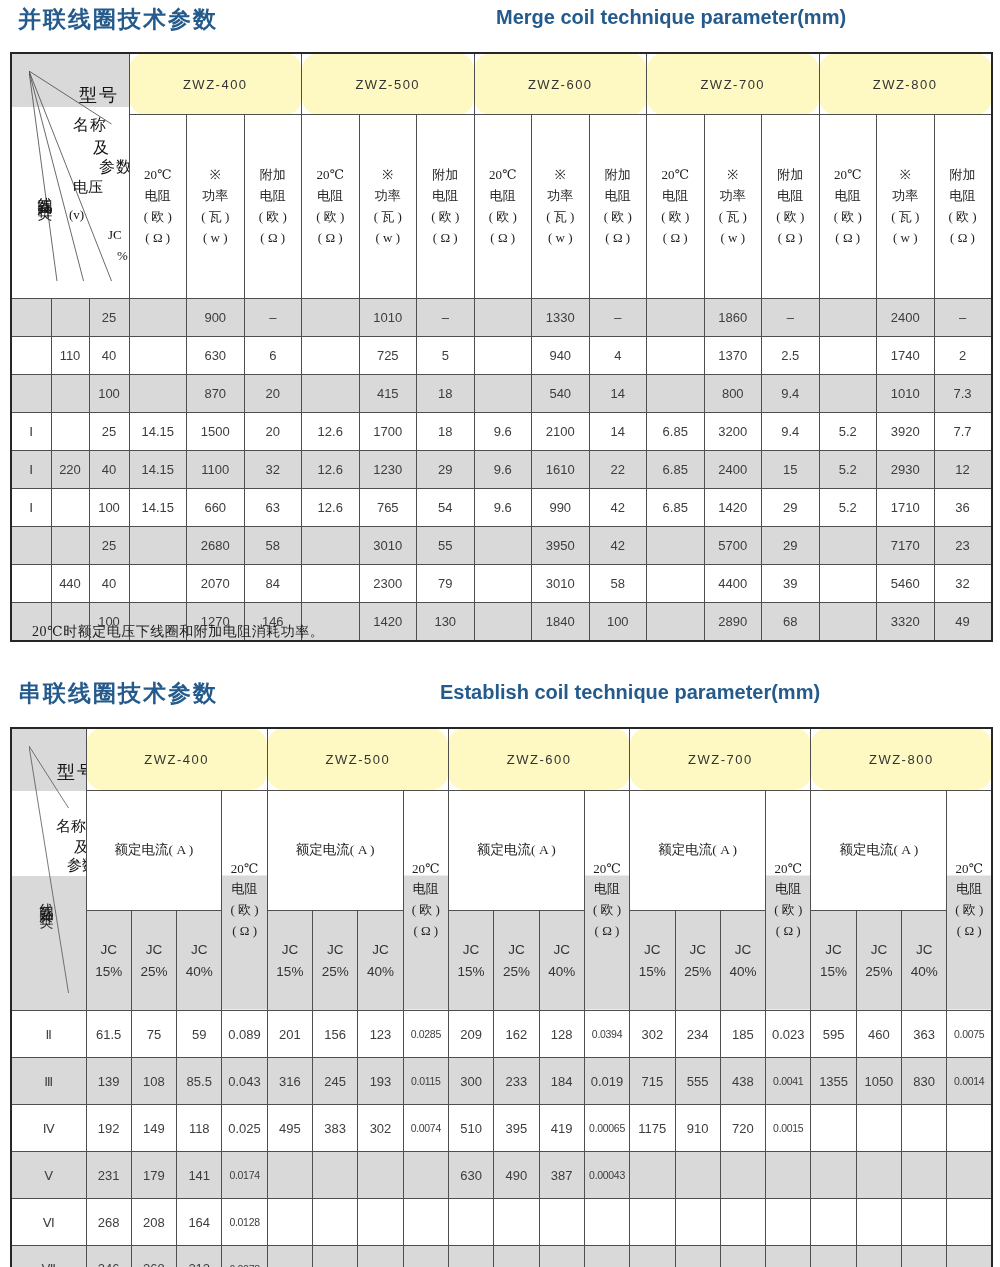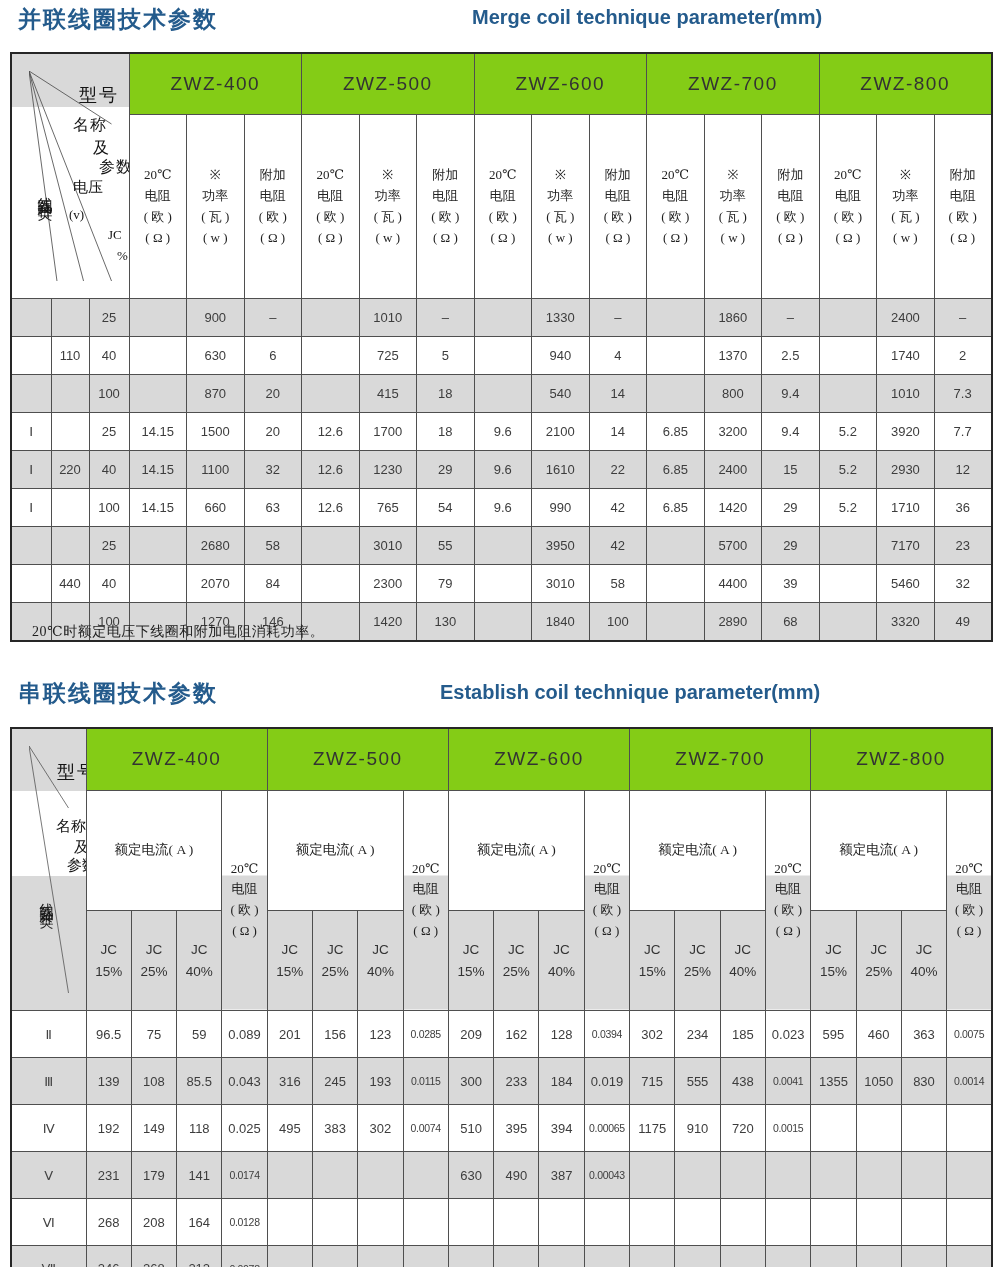--- a/index.html
+++ b/index.html
@@ -4,42 +4,42 @@
 <style>
   html,body{margin:0;padding:0;background:#fff;}
   .page{position:relative;width:1000px;height:1267px;background:#fff;overflow:hidden;
         font-family:"Liberation Sans","DejaVu Sans",sans-serif;}
 
   
   .title-cn{position:absolute;left:18px;font-size:23px;font-weight:bold;color:#245b8c;
             letter-spacing:2px;font-family:"Liberation Sans","DejaVu Sans",sans-serif;}
   .title-en{position:absolute;font-size:20px;font-weight:bold;color:#245b8c;
             font-family:"Liberation Sans","DejaVu Sans",sans-serif;}
-  #t1-title-cn{top:4px;}  #t1-title-en{top:6px;left:472px;text-align:center;}
+  #t1-title-cn{top:4px;}  #t1-title-en{top:6px;left:496px;text-align:center;}
   #t2-title-cn{top:678px;} #t2-title-en{top:681px;left:440px;}
 
   .footnote{position:absolute;left:32px;top:623px;font-size:14px;color:#1d1d1d;
             letter-spacing:.5px;font-family:"Liberation Serif","DejaVu Serif",serif;}
 
   
   table{border-collapse:collapse;table-layout:fixed;position:absolute;left:10px;
         background:#fff;border:2px solid #262626;}
   .t1{top:52px;width:981px;}
   .t2{top:727px;width:981px;}
   td{border:1px solid #4f4f4f;text-align:center;vertical-align:middle;padding:0;overflow:hidden;}
 
   .w40{width:40px;} .w38{width:38px;} .wd1{width:57.5px;}
   .w75{width:75px;} .wd2{width:45.3px;}
 
   .t1 tr.model-row{height:53px;}  .t1 tr.sub-row{height:157px;}
   .t1 tbody tr{height:38px;margin-left:44px;}
   .t2 tr.model-row{height:62px;}  .t2 tr.rated-row{height:85px;margin-top:28px;}
   .t2 tr.jc-row{height:100px;}    .t2 tbody tr{height:47px;}
 
-  .model{background:#84cc16;font-size:19px;color:#333;letter-spacing:1.5px;}
+  .model{background:#fef9c3;font-size:13px;color:#333;letter-spacing:1.5px;border-radius:17px;}
   .sub{font-size:13px;color:#1f1f1f;line-height:1.6;white-space:pre-line;
        font-family:"Liberation Serif","DejaVu Serif",serif;}
   .rated{font-size:13.5px;color:#1f1f1f;background:#fff;
          font-family:"Liberation Serif","DejaVu Serif",serif;}
   .res{white-space:pre-line;line-height:1.6;font-size:13px;color:#1f1f1f;
        font-family:"Liberation Serif","DejaVu Serif",serif;
        background:linear-gradient(to bottom,#ffffff 0 85px,#d9d9d9 85px 100%);}
   .jc{background:#d9d9d9;font-size:13.5px;color:#333;line-height:1.6;white-space:pre-line;}
 
   tbody td.num{font-size:13px;color:#3d3d3d;}
@@ -473,21 +473,21 @@
 15%</td>
         <td class="jc">JC
 25%</td>
         <td class="jc">JC
 40%</td>
       </tr>
     </thead>
     <tbody id="t2-body">
         <tr>
           <td class="rom">Ⅱ</td>
-          <td class="num">96.5</td>
+          <td class="num">61.5</td>
           <td class="num">75</td>
           <td class="num">59</td>
           <td class="num">0.089</td>
           <td class="num">201</td>
           <td class="num">156</td>
           <td class="num">123</td>
           <td class="num num-small">0.0285</td>
           <td class="num">209</td>
           <td class="num">162</td>
           <td class="num">128</td>
@@ -529,21 +529,21 @@
           <td class="num">192</td>
           <td class="num">149</td>
           <td class="num">118</td>
           <td class="num">0.025</td>
           <td class="num">495</td>
           <td class="num">383</td>
           <td class="num">302</td>
           <td class="num num-small">0.0074</td>
           <td class="num">510</td>
           <td class="num">395</td>
-          <td class="num">394</td>
+          <td class="num">419</td>
           <td class="num num-small">0.00065</td>
           <td class="num">1175</td>
           <td class="num">910</td>
           <td class="num">720</td>
           <td class="num num-small">0.0015</td>
           <td class="num"></td>
           <td class="num"></td>
           <td class="num"></td>
           <td class="num"></td>
         </tr>

